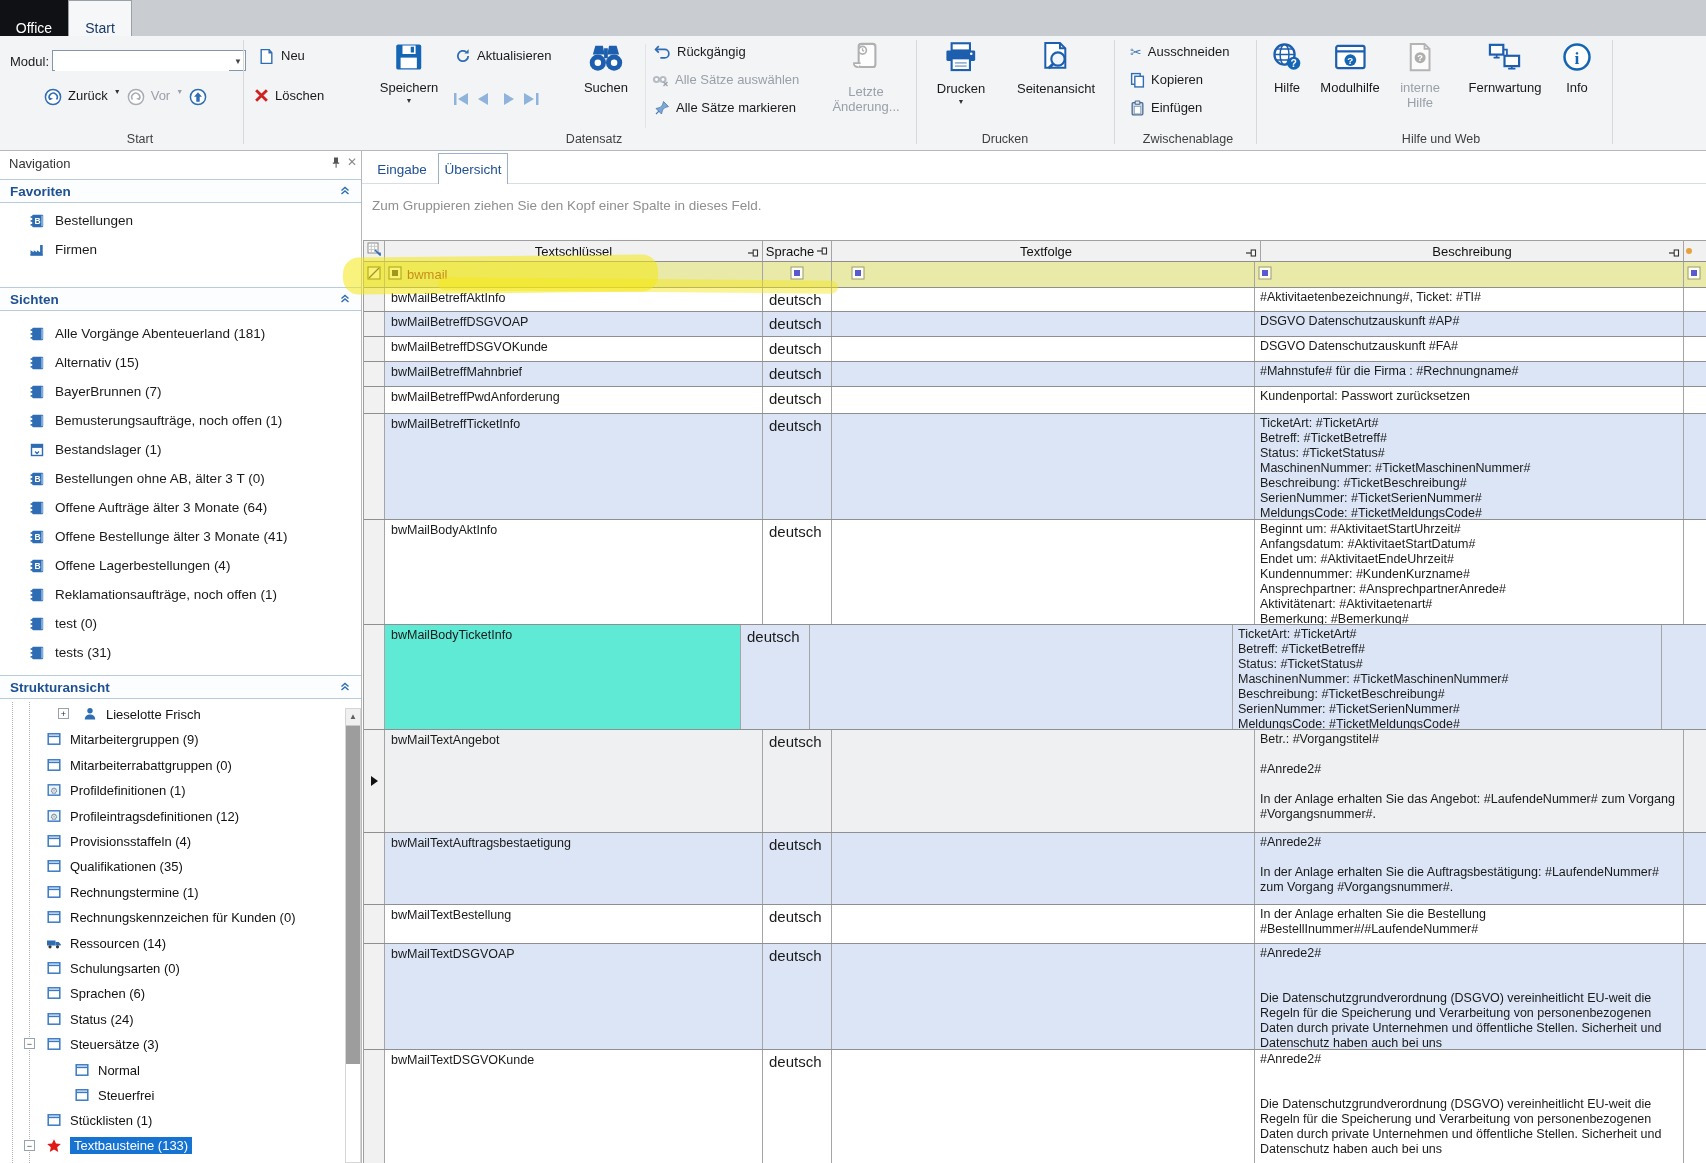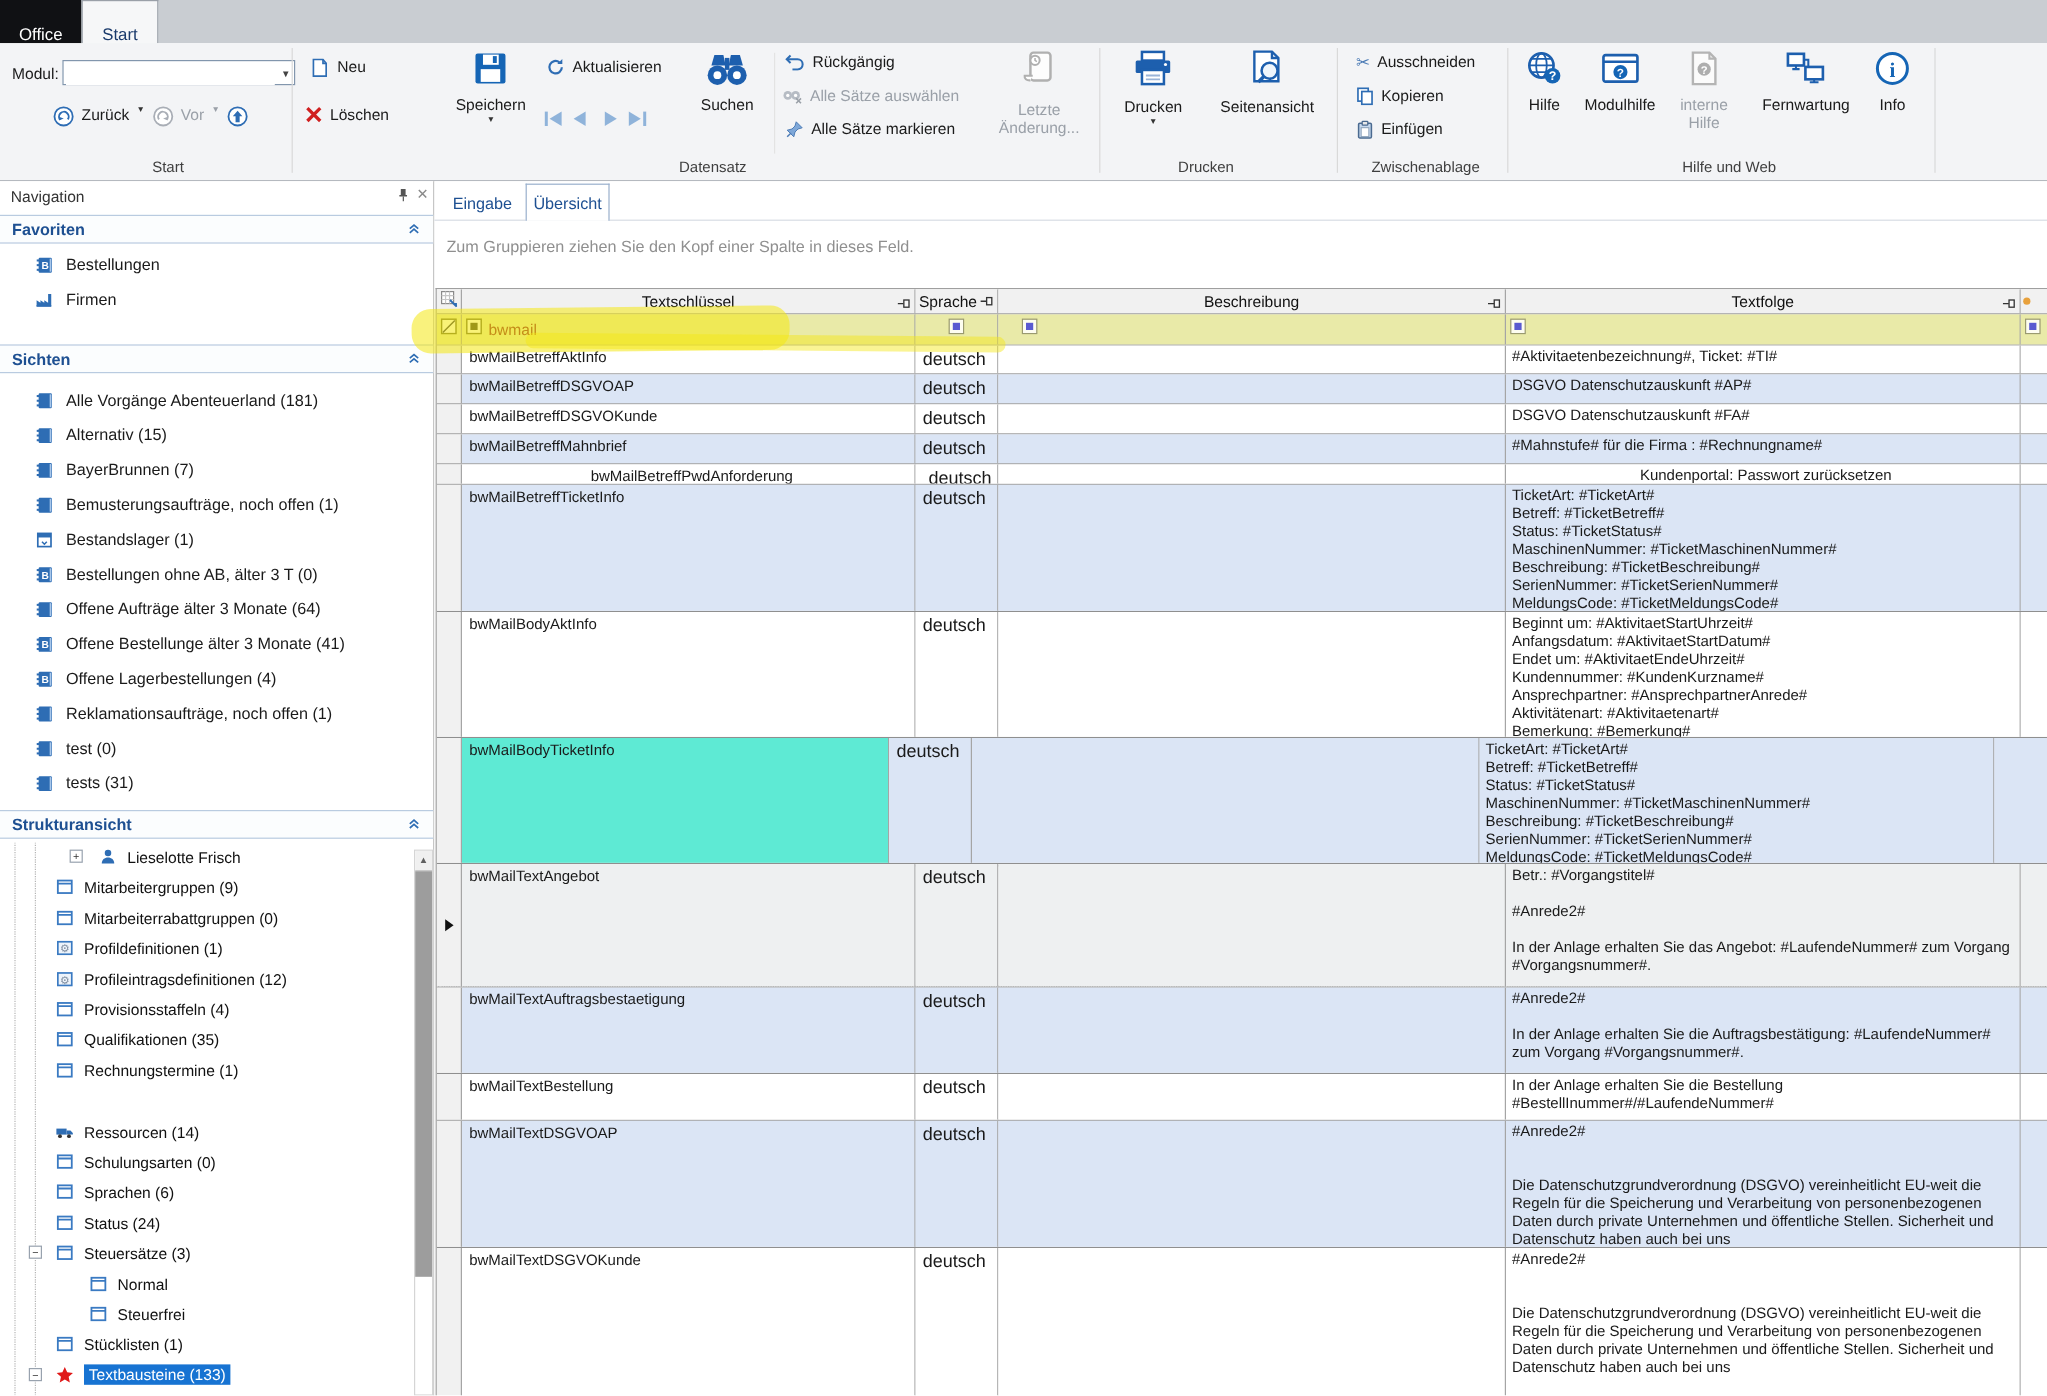--- a/index.html
+++ b/index.html
@@ -563,20 +563,29 @@
       </div>
       <div class="treeitem" style="top: 177.8px;">
         <span class="ni-ic tree-ic" style="left:46px">
           <svg width="16" height="16" viewBox="0 0 16 16">
             <rect x="2.2" y="2.8" width="11.6" height="10.4" fill="#fff" stroke="#3a7ac2" stroke-width="1.5"></rect>
             <path d="M2.2 5.4h11.6" stroke="#3a7ac2" stroke-width="1.5"></path>
           </svg>
         </span>
         <span class="tree-lb" style="left:70px">Rechnungstermine (1)</span>
       </div>
+      <div class="treeitem" style="top: 203.2px;">
+        <span class="ni-ic tree-ic" style="left:46px">
+          <svg width="16" height="16" viewBox="0 0 16 16">
+            <rect x="2.2" y="2.8" width="11.6" height="10.4" fill="#fff" stroke="#3a7ac2" stroke-width="1.5"></rect>
+            <path d="M2.2 5.4h11.6" stroke="#3a7ac2" stroke-width="1.5"></path>
+          </svg>
+        </span>
+        <span class="tree-lb" style="left:70px">Rechnungskennzeichen für Kunden (0)</span>
+      </div>
       <div class="treeitem" style="top: 228.6px;">
         <span class="ni-ic tree-ic" style="left:46px">
           <svg width="16" height="16" viewBox="0 0 16 16">
             <rect x="1" y="5.5" width="8.5" height="5" fill="#2e6db4"></rect>
             <path d="M9.5 7h3.2l2 2.2v1.3H9.5z" fill="#2e6db4"></path>
             <circle cx="4" cy="11.8" r="1.6" fill="#333"></circle>
             <circle cx="11.5" cy="11.8" r="1.6" fill="#333"></circle>
           </svg>
         </span>
         <span class="tree-lb" style="left:70px">Ressourcen (14)</span>
@@ -687,34 +696,34 @@
               <rect x="5.2" y="2" width="4.3" height="6" fill="#f8f8f8" stroke="#333" stroke-width="1.1"></rect>
             </svg></span>
         </div>
         <div class="gcell" style="width:69px">
           <span>Sprache</span>
           <span style="margin-left:3px"><svg width="11" height="10" viewBox="0 0 11 10">
               <path d="M0 5h5" stroke="#333" stroke-width="1.2"></path>
               <rect x="5.2" y="2" width="4.3" height="6" fill="#f8f8f8" stroke="#333" stroke-width="1.1"></rect>
             </svg></span>
         </div>
+        <div class="gcell" style="width:429px">
+          <span>Textfolge</span>
+          <span class="pinR"><svg width="11" height="10" viewBox="0 0 11 10">
+              <path d="M0 5h5" stroke="#333" stroke-width="1.2"></path>
+              <rect x="5.2" y="2" width="4.3" height="6" fill="#f8f8f8" stroke="#333" stroke-width="1.1"></rect>
+            </svg></span>
+        </div>
         <div class="gcell" style="width:423px">
           <span>Beschreibung</span>
           <span class="pinR"><svg width="11" height="10" viewBox="0 0 11 10">
               <path d="M0 5h5" stroke="#333" stroke-width="1.2"></path>
               <rect x="5.2" y="2" width="4.3" height="6" fill="#f8f8f8" stroke="#333" stroke-width="1.1"></rect>
             </svg></span>
         </div>
-        <div class="gcell" style="width:429px">
-          <span>Textfolge</span>
-          <span class="pinR"><svg width="11" height="10" viewBox="0 0 11 10">
-              <path d="M0 5h5" stroke="#333" stroke-width="1.2"></path>
-              <rect x="5.2" y="2" width="4.3" height="6" fill="#f8f8f8" stroke="#333" stroke-width="1.1"></rect>
-            </svg></span>
-        </div>
         <div class="gcell" style="flex:1;border-right:none">
           <span style="position:absolute;left:2px;top:7px;width:6px;height:6px;border-radius:50%;background:#e8a13c"></span>
         </div>
       </div>
       <div class="grow gfilter">
         <div class="gcell" style="width:21px;justify-content:center;padding-left:0">
           <span><svg width="14" height="14" viewBox="0 0 14 14">
               <rect x="1" y="1" width="12" height="12" fill="#fffef2" stroke="#6a6a2a" stroke-width="1.2"></rect>
               <path d="M2 12L12 2" stroke="#333" stroke-width="1.2"></path>
             </svg></span>
@@ -776,21 +785,21 @@
         <div class="gcell" style="flex:1;border-right:none;background:#fff"></div>
       </div>
       <div class="grow" style="height: 25px;">
         <div class="gcell gind" style="width:21px"></div>
         <div class="gcell gkey" style="width:378px;background:#dbe5f5">bwMailBetreffMahnbrief</div>
         <div class="gcell gspr" style="width:69px;background:#dbe5f5">deutsch</div>
         <div class="gcell" style="width:423px;background:#dbe5f5"></div>
         <div class="gcell gtxt" style="width:429px;background:#dbe5f5">#Mahnstufe# für die Firma : #Rechnungname#</div>
         <div class="gcell" style="flex:1;border-right:none;background:#dbe5f5"></div>
       </div>
-      <div class="grow" style="height: 17px; text-align: center;">
+      <div class="grow" style="height: 27px;">
         <div class="gcell gind" style="width:21px"></div>
         <div class="gcell gkey" style="width:378px;background:#fff">bwMailBetreffPwdAnforderung</div>
         <div class="gcell gspr" style="width:69px;background:#fff">deutsch</div>
         <div class="gcell" style="width:423px;background:#fff"></div>
         <div class="gcell gtxt" style="width:429px;background:#fff">Kundenportal: Passwort zurücksetzen</div>
         <div class="gcell" style="flex:1;border-right:none;background:#fff"></div>
       </div>
       <div class="grow" style="height: 106px;">
         <div class="gcell gind" style="width:21px"></div>
         <div class="gcell gkey" style="width:378px;background:#dbe5f5">bwMailBetreffTicketInfo</div>

